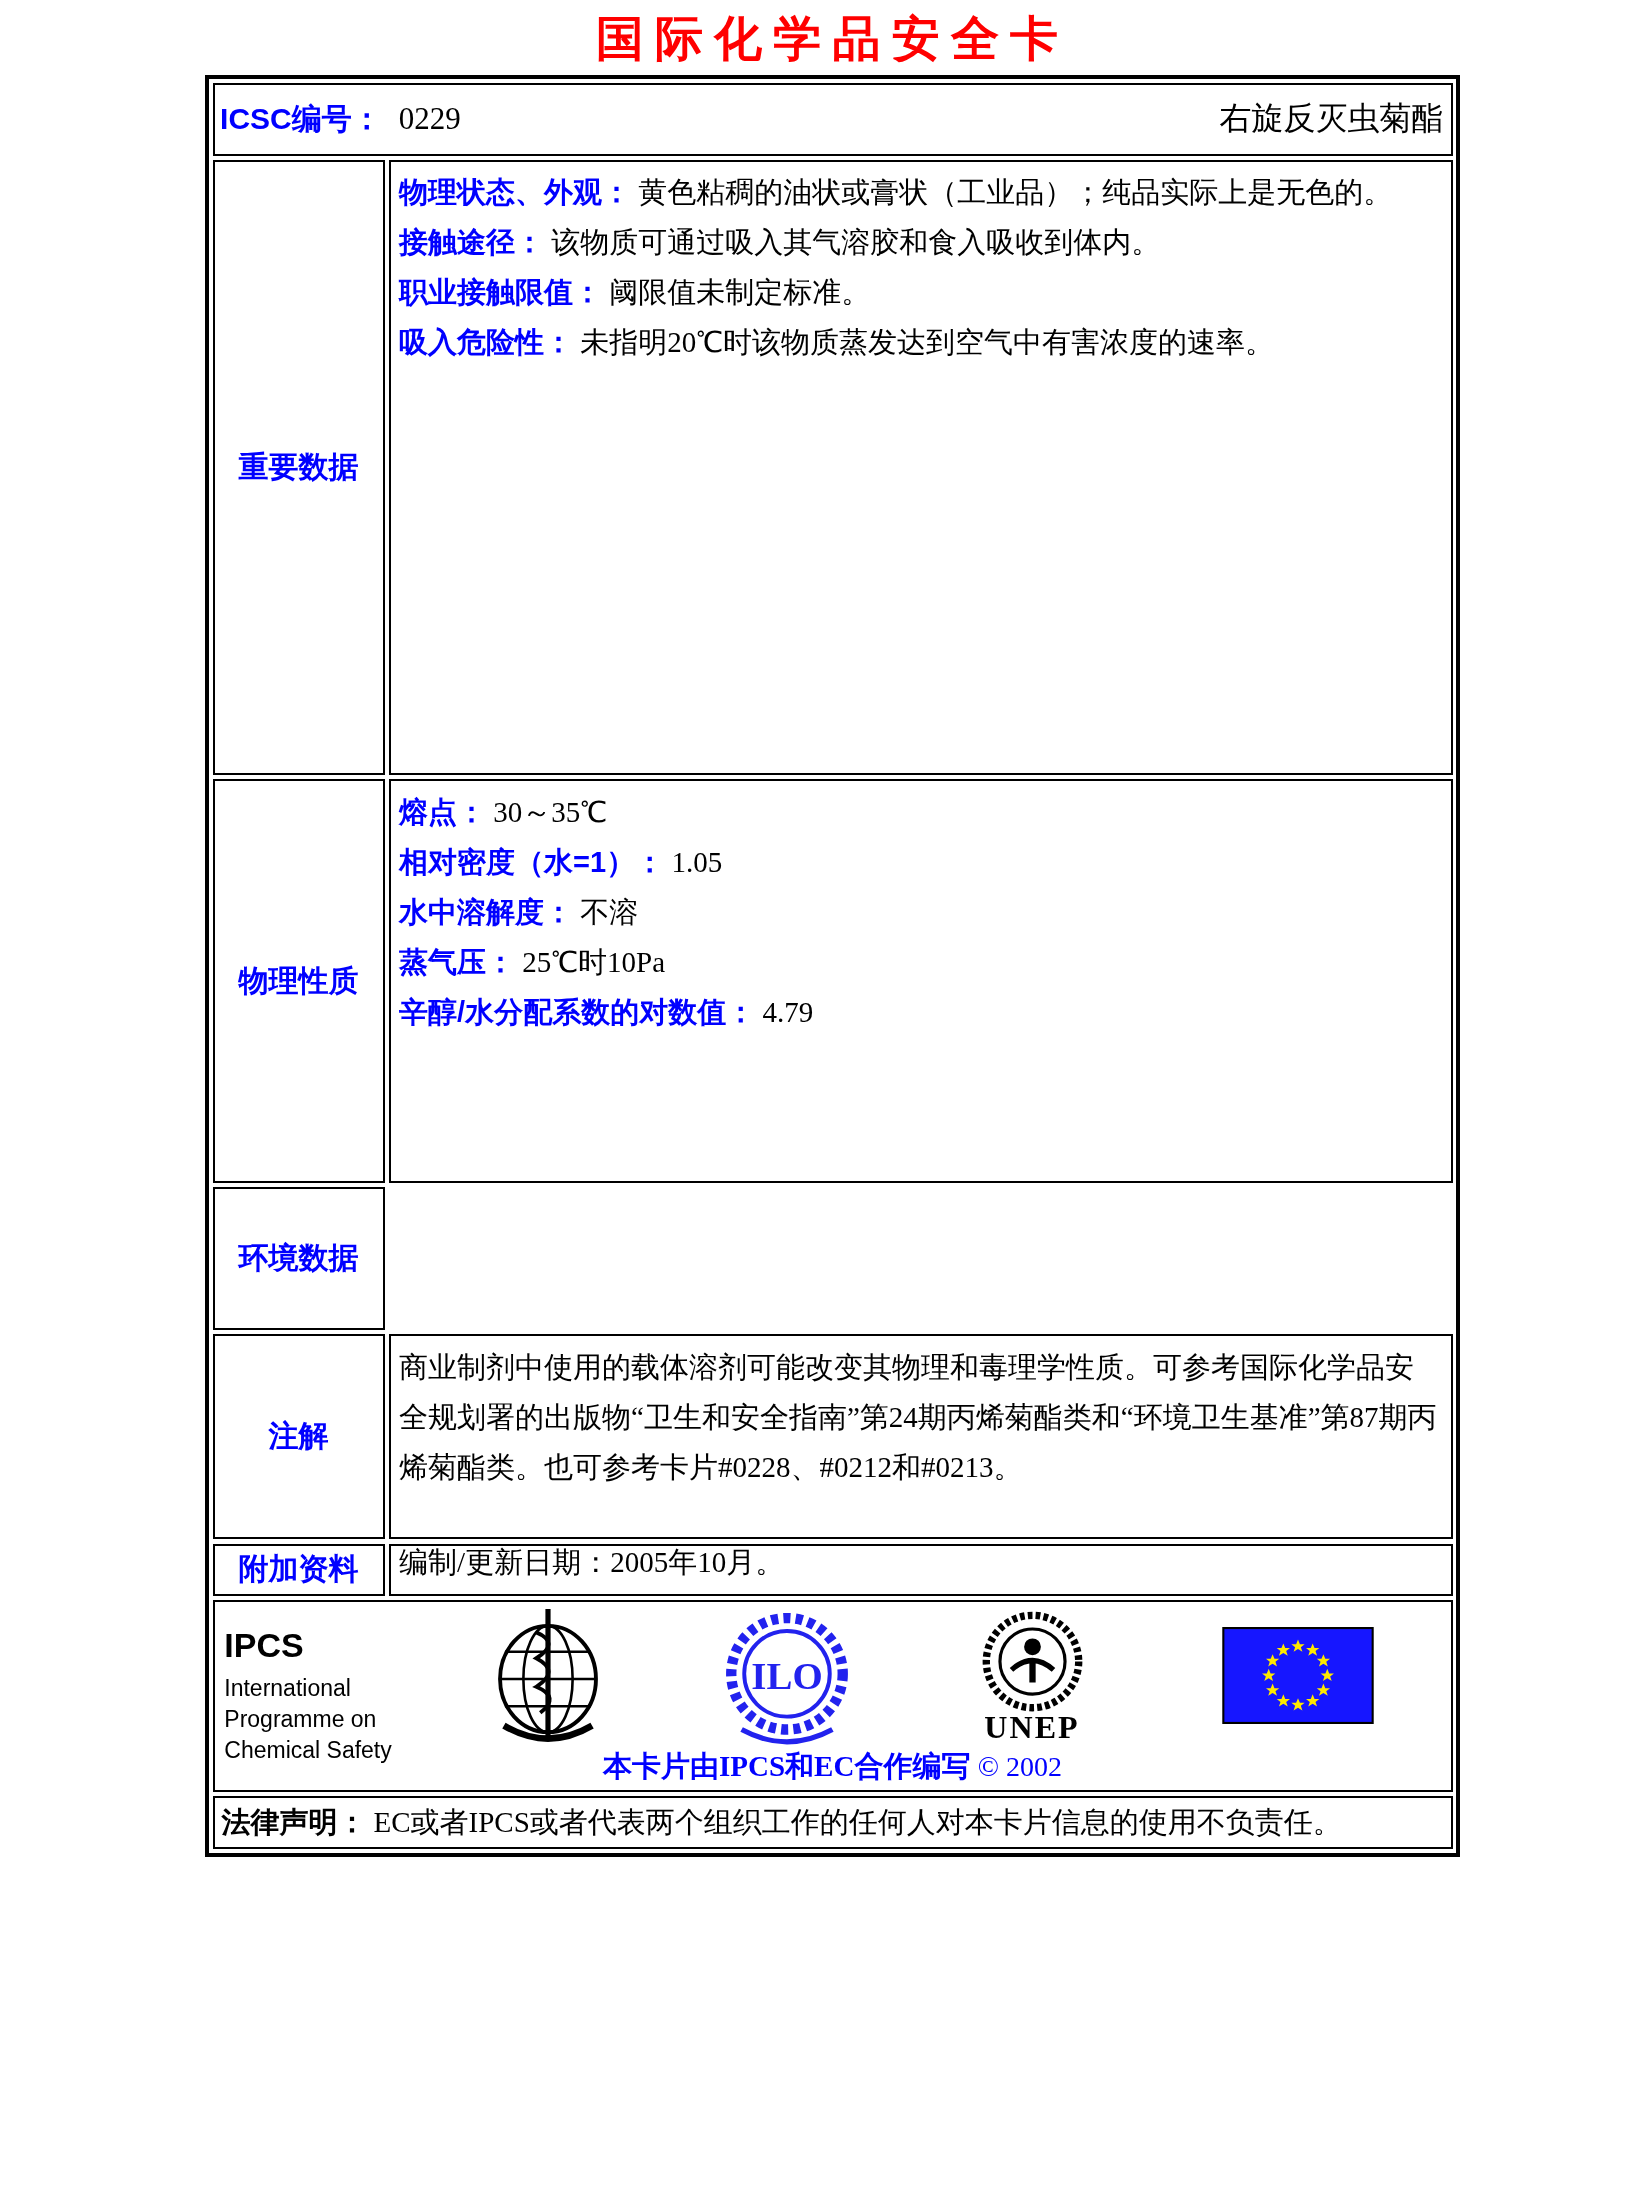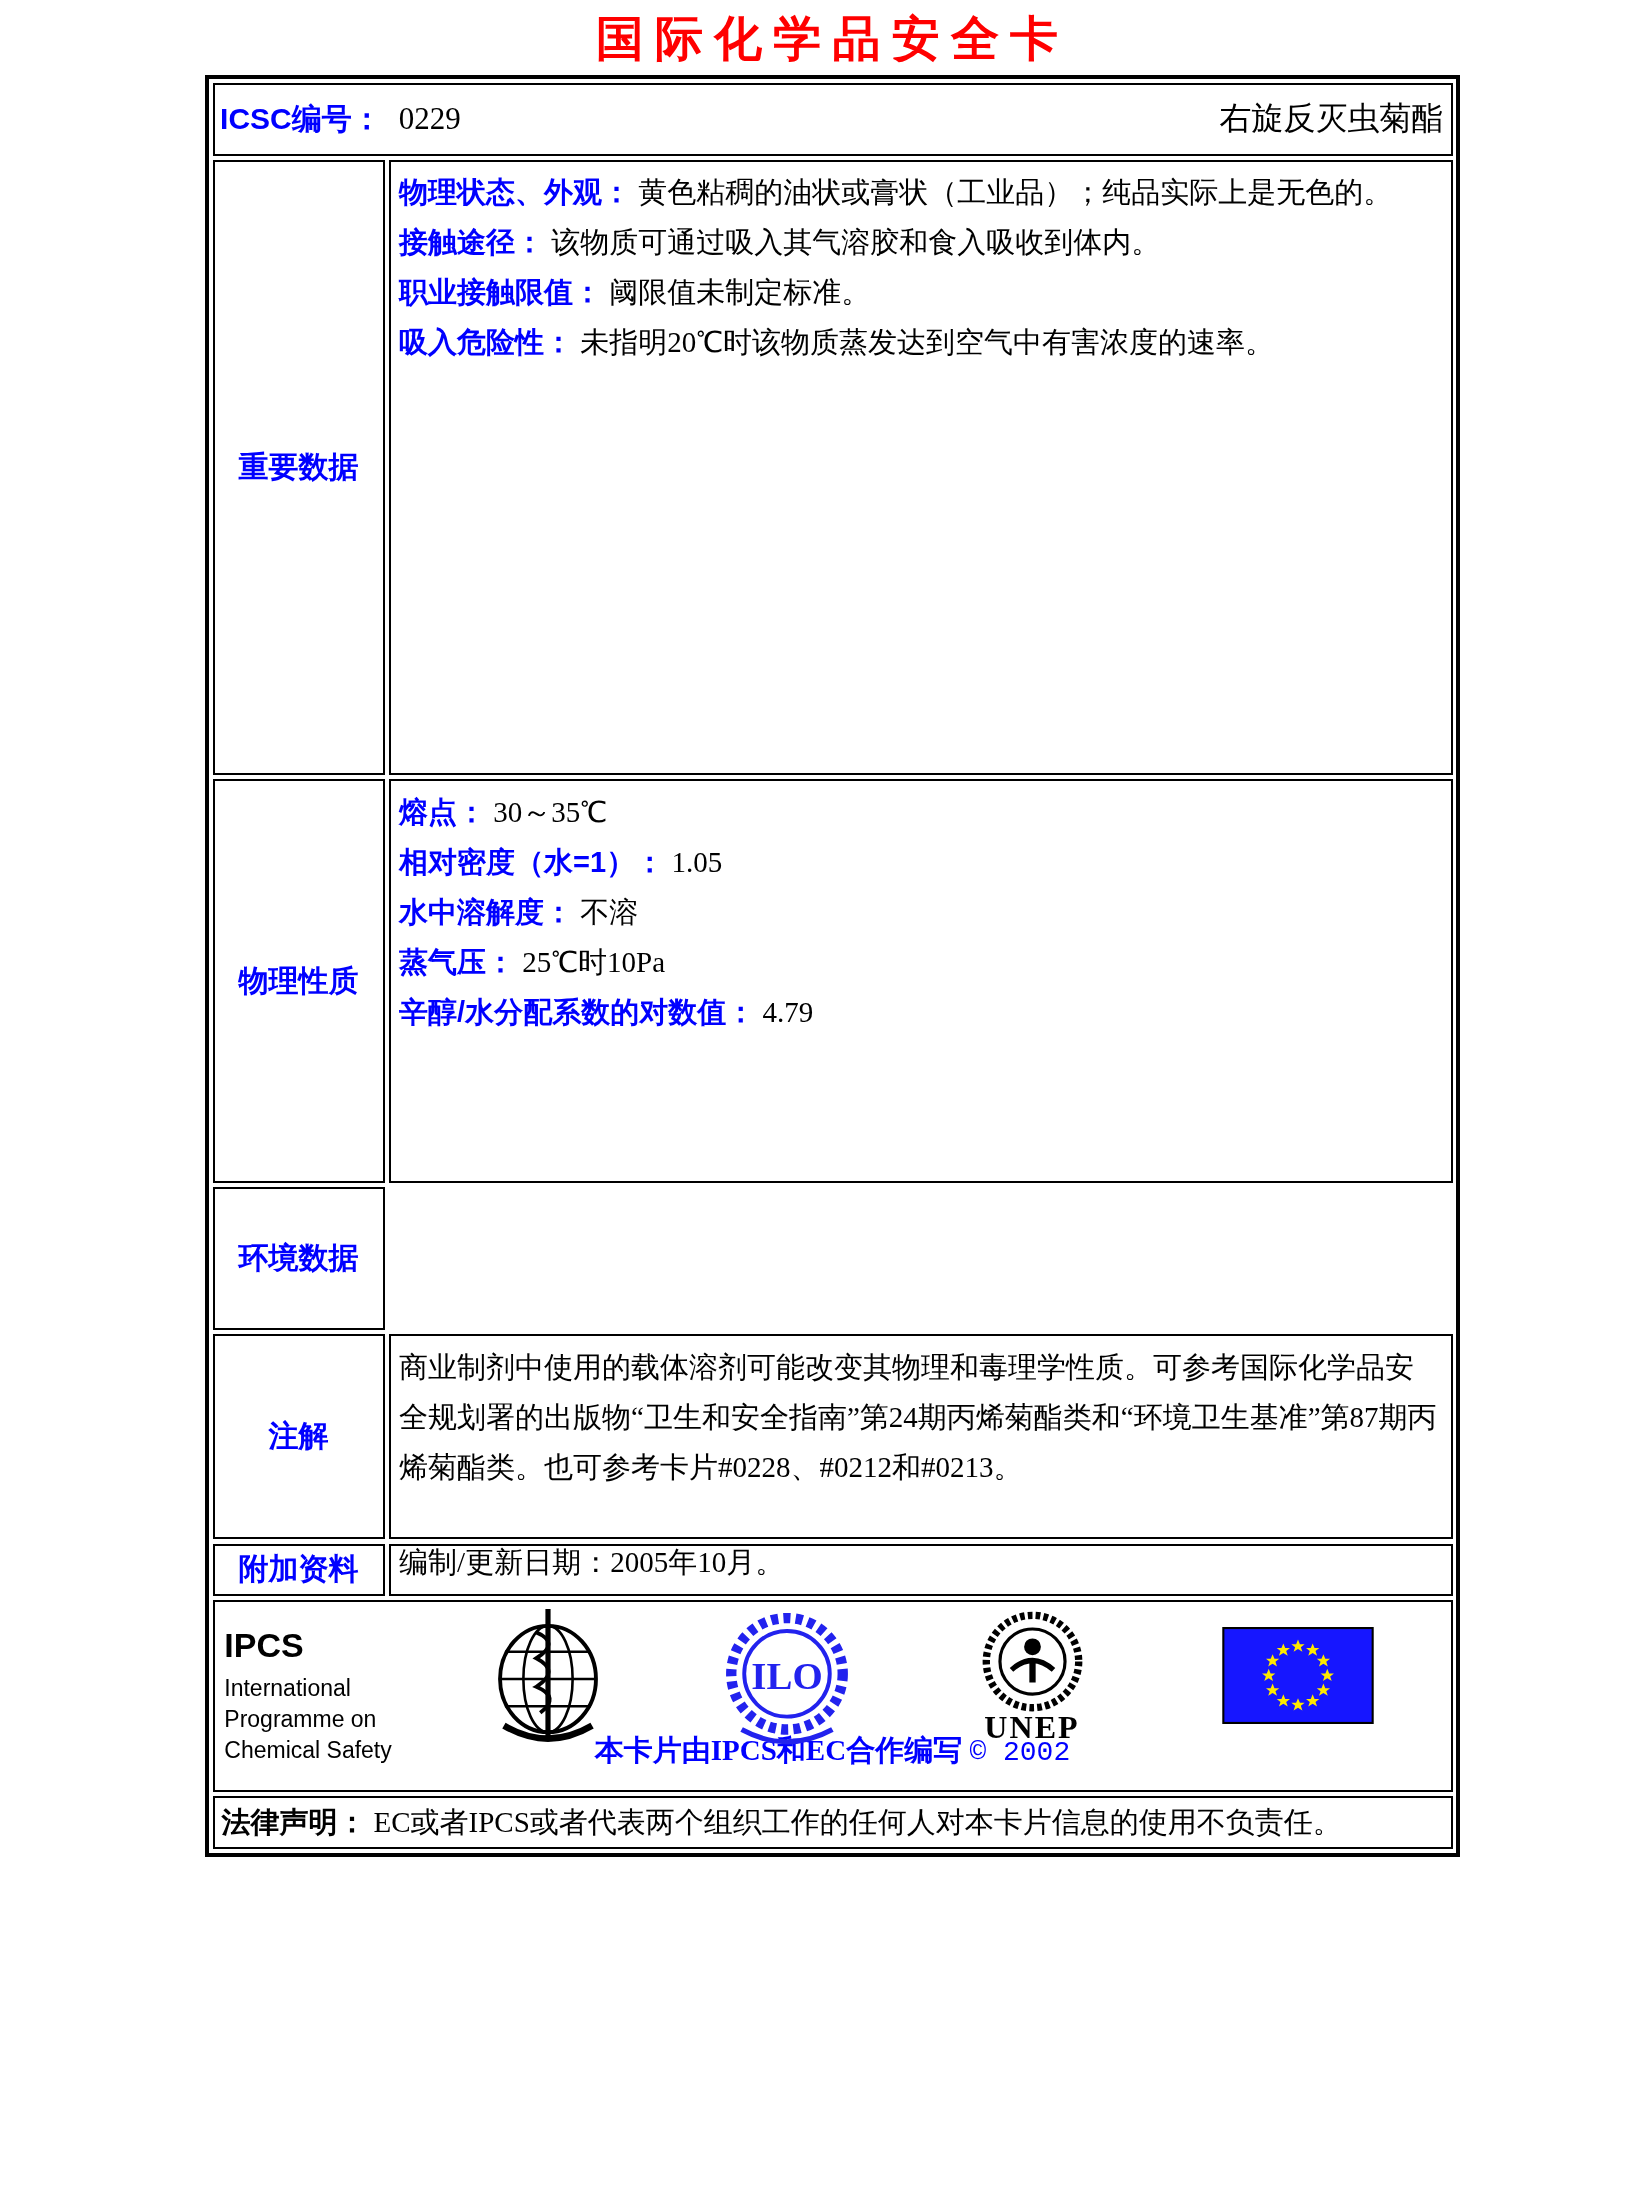--- a/index.html
+++ b/index.html
@@ -98,21 +98,21 @@
     display: flex; align-items: center; padding-top: 0; padding-bottom: 16px;
   }
   .row-additional .para { line-height: 38px; }
 
   
   .footer-cell {
     flex: 1;
     display: flex;
     flex-direction: column;
     justify-content: space-between;
-    padding: 7px 7px 19px 7px;
+    padding: 7px 7px 3px 7px;
   }
   .logo-area { position: relative; height: 140px; }
   .ipcs-block { position: absolute; left: 2.8px; top: 18px; width: 231px; }
   .ipcs-title {
     font-family: "Liberation Sans", sans-serif;
     font-weight: bold;
     font-size: 34px;
     line-height: 36px;
     margin-bottom: 9.8px;
   }
@@ -138,21 +138,21 @@
     text-align: center;
     font-size: 29px;
     color: #0000FF;
     white-space: nowrap;
   }
   .copyright-main {
     font-family: Liberation Serif, serif;
     font-weight: bold;
     text-align: right;
   }
-  .copyright-year { font-family: Liberation Mono, monospace; font-size: 28px; }
+  .copyright-year { font-family: Liberation Serif, serif; font-size: 28px; }
 
   
   .legal-cell {
     flex: 1;
     display: flex;
     align-items: center;
     padding: 0 7px;
     white-space: nowrap;
   }
   .legal-label {

